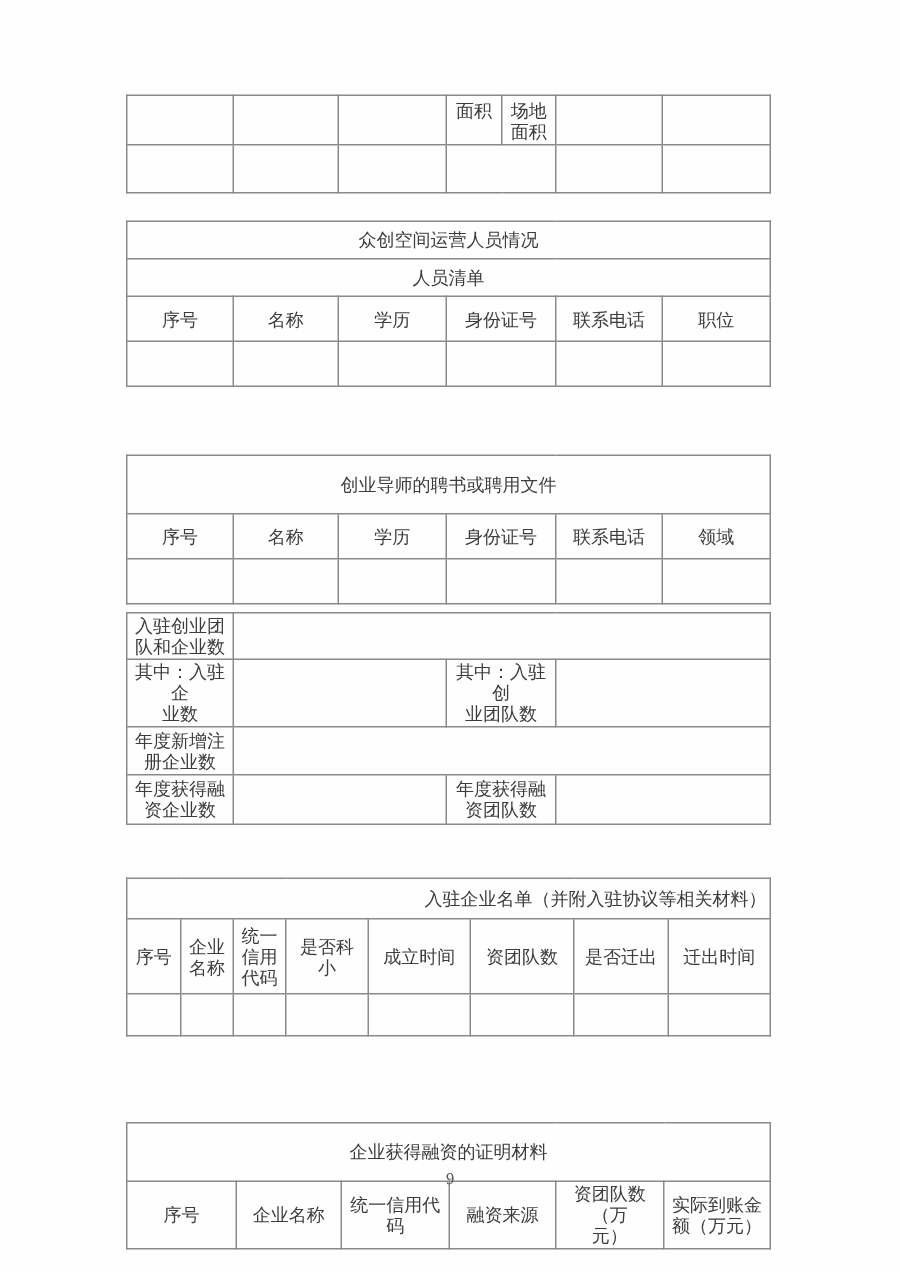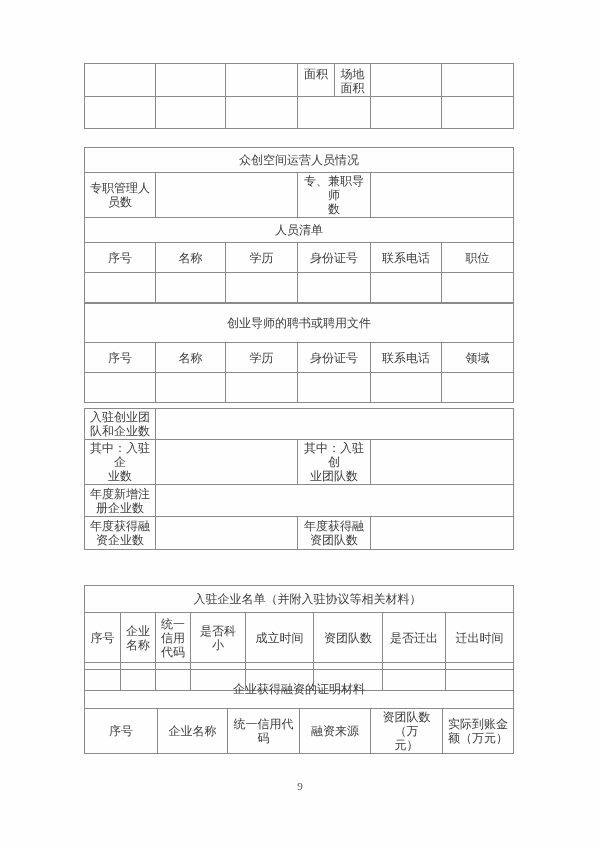--- a/index.html
+++ b/index.html
@@ -24,23 +24,23 @@
     color:#3c3c3c;
   }
   .h24{height:39px}.h25{height:25px}.h27{height:27px}.h28{height:28px}
   .h30{height:30px}.h31{height:28px}.h32{height:32px}.h33{height:33px}
   .h34{height:34px}.h50{height:50px}
   .t1{top:63px}
   .t2{top:147px}
   .t3{top:303px}
   .t4{top:408px}
   .t5{top:585px}
-  .t6{top:669px}
+  .t6{top:748px}
   .vt{vertical-align:top;padding-top:3px;}
-  .left{text-align:center;padding-left:19px;}
+  .left{text-align:right;padding-left:19px;}
   .pagenum{
     position:absolute;top:780px;left:0;width:600px;
     text-align:center;font-size:11px;color:#555;
   }
 </style>
 </head>
 <body>
 
 <div class="page">
 
@@ -81,28 +81,20 @@
       <col style="width:71px">
         <col style="width:70px">
         <col style="width:72px">
       <col style="width:73px">
         <col style="width:71px">
         <col style="width:72px">
     </colgroup>
     <tbody>
         <tr class="h25">
       <td colspan="6">众创空间运营人员情况</td>
-    </tr>
-    <tr class="h30">
-      <td>专职管理人
-员数</td>
-      <td colspan="2"></td>
-      <td>专、兼职导师
-数</td>
-      <td colspan="2"></td>
     </tr>
     <tr class="h25">
       <td colspan="6">人员清单</td>
     </tr>
     <tr class="h30">
       <td>序号</td>
       <td>名称</td>
       <td>学历</td>
       <td>身份证号</td>
       <td>联系电话</td>

